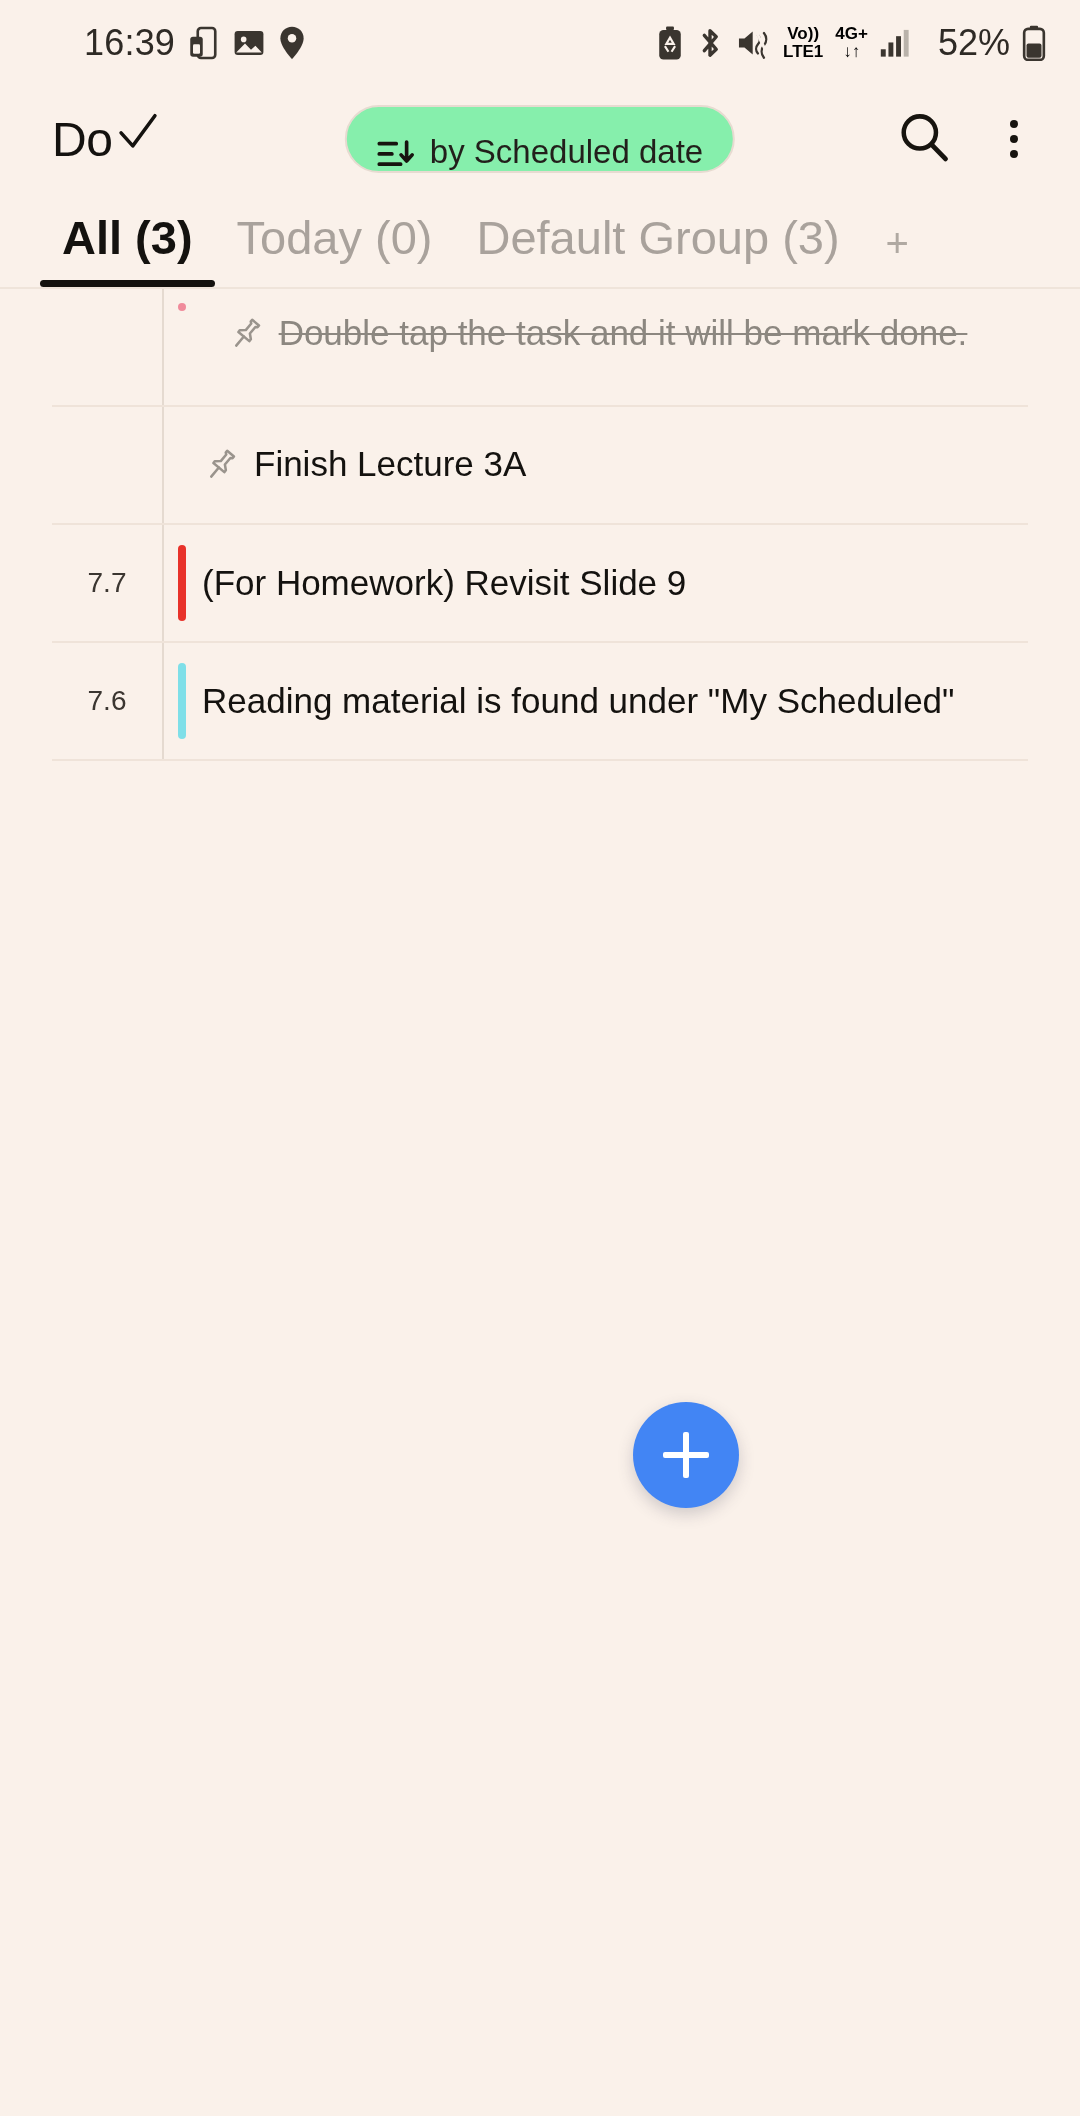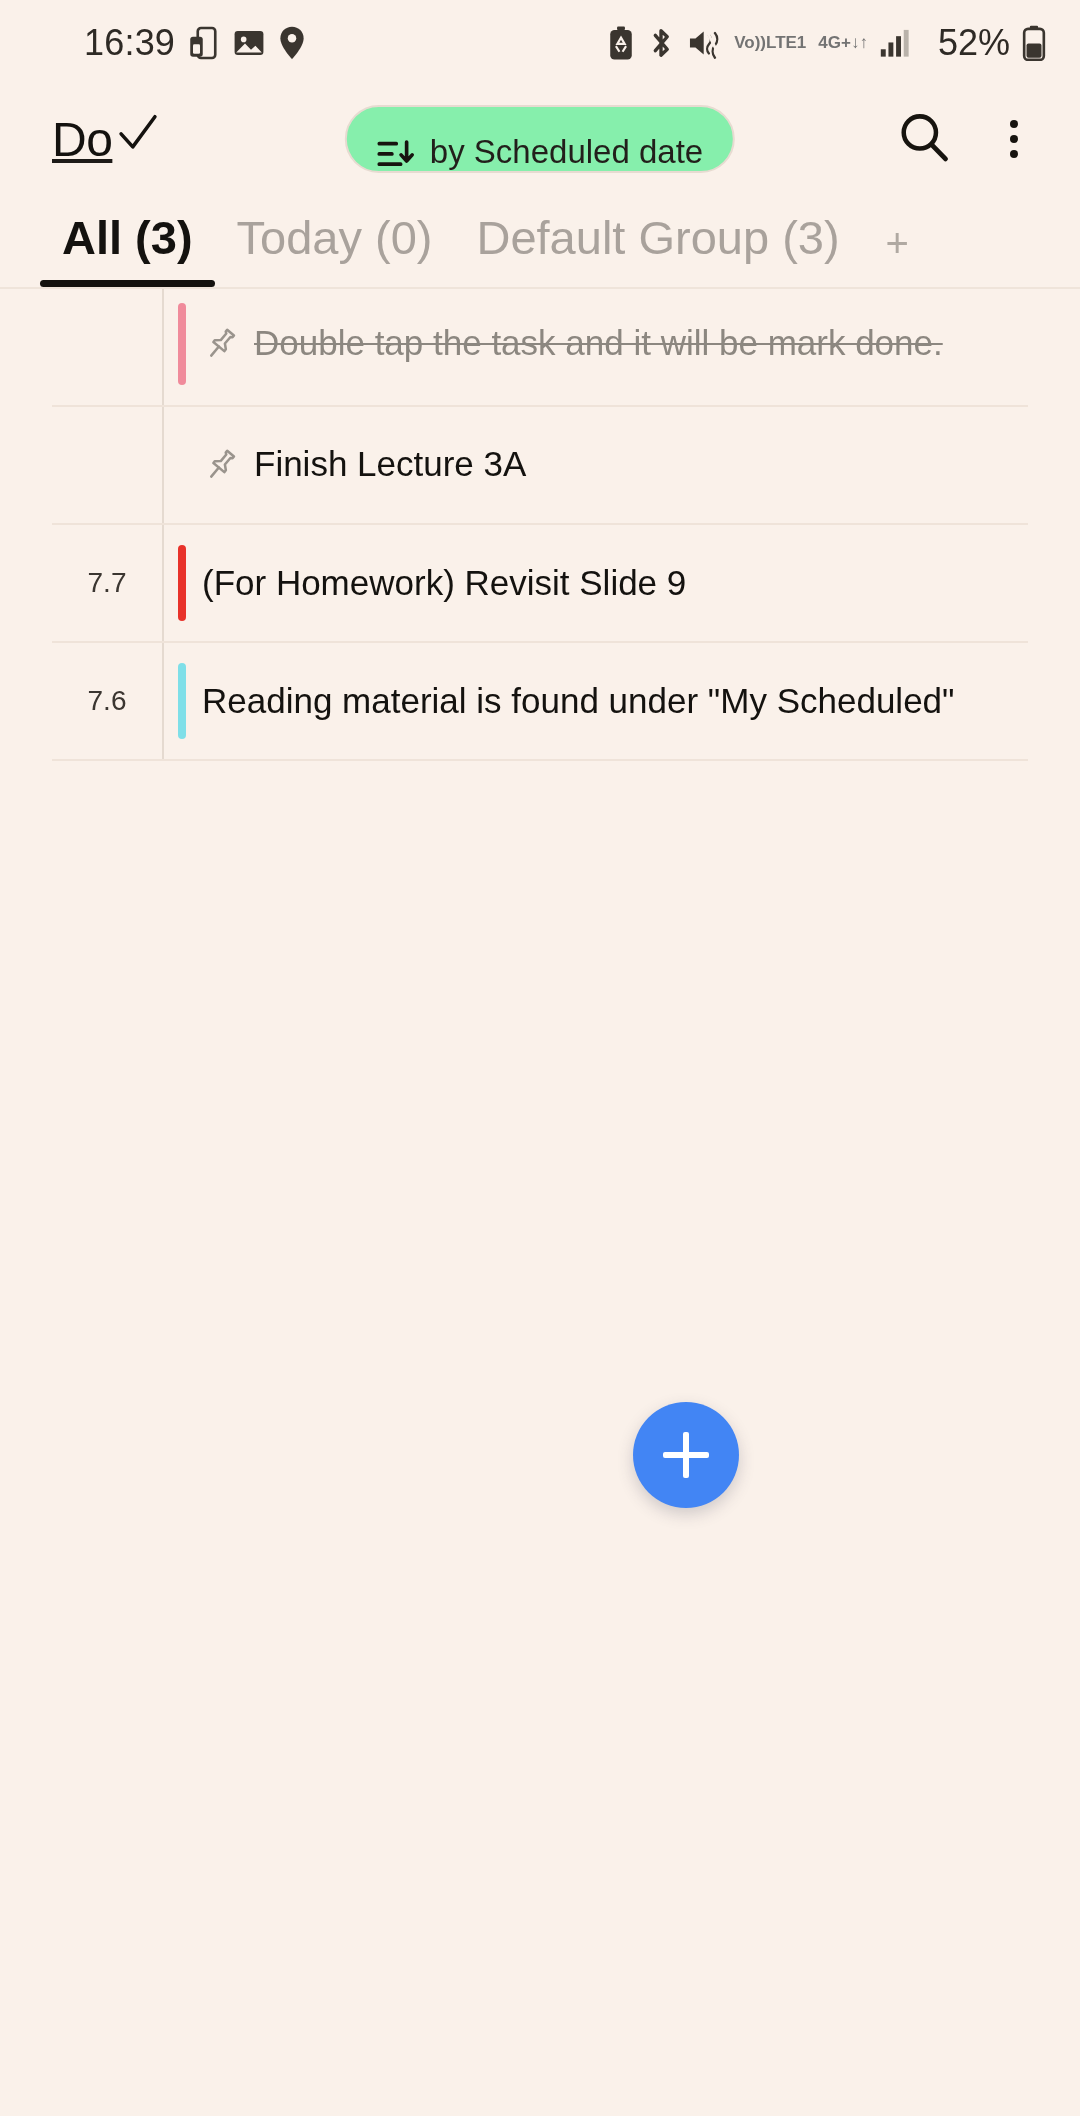--- a/index.html
+++ b/index.html
@@ -19,33 +19,33 @@
     align-items:center;
     padding:0 34px 0 52px;
     color:#3a352f;
   }
   .sb-left { display:flex; align-items:center; gap:14px; }
   .sb-time { font-size:36px; letter-spacing:0.2px; color:#2e2a25;margin-left:32px; }
   .sb-right { margin-left:auto; display:flex; align-items:center; gap:12px; }
   .sb-ico { display:inline-flex; align-items:center; justify-content:center; }
   .sb-battpct { font-size:36px; color:#2e2a25; letter-spacing:0px; margin-left:16px; }
   .twoline {
-    display:flex; flex-direction:row; align-items:center;
-    font-size:17px; font-weight:bold; line-height:1.03; color:#737373;
+    display:flex; flex-direction:column; align-items:center;
+    font-size:17px; font-weight:bold; line-height:1.03; color:#000000;
   }
 
   
   .appbar {
     height:108px;
     display:flex;
     align-items:center;
     padding:0 34px 0 52px;
     position:relative;
   }
-  .brand { display:flex; align-items:center; gap:6px;text-decoration:underline; }
+  .brand { display:flex; align-items:flex-start; gap:6px; }
   .brand-name { font-size:48px; color:#14120f; letter-spacing:-0.5px; }
   .brand-check { margin-bottom:8px; }
 
   .sortpill {
     position:absolute;
     left:50%;
     transform:translateX(-50%);
     display:flex;
     align-items:flex-end;
     gap:15px;
@@ -144,21 +144,21 @@
     font-size:35px;
     line-height:1.26;
     color:#14120f;
     word-break:normal;
   }
   .task-title.done {
     color:#8c8780;
     text-decoration:line-through;
     text-decoration-thickness:2px;
   }
-  .row-1 .task-body { padding-top:14px; }
+  .row-1 .task-body { padding-top:14px;flex-direction:column; }
 
   
   .fab {
     position:absolute;
     left:633px;
     top:1402px;
     width:106px; height:106px;
     border-radius:50%;
     background:#4285f4;
     display:flex; align-items:center; justify-content:center;

